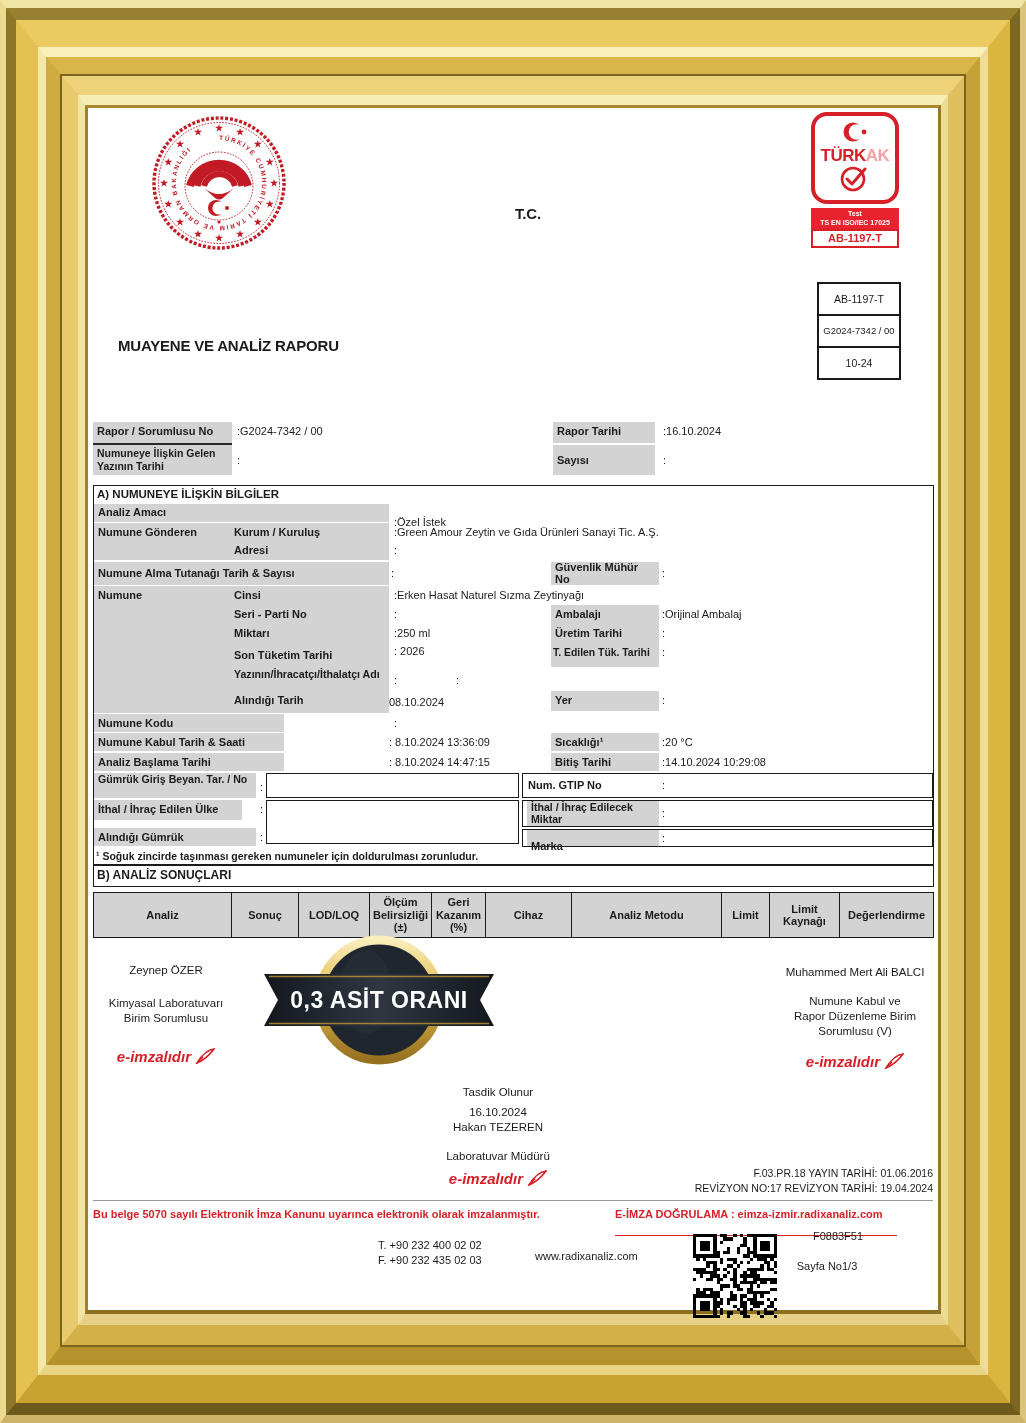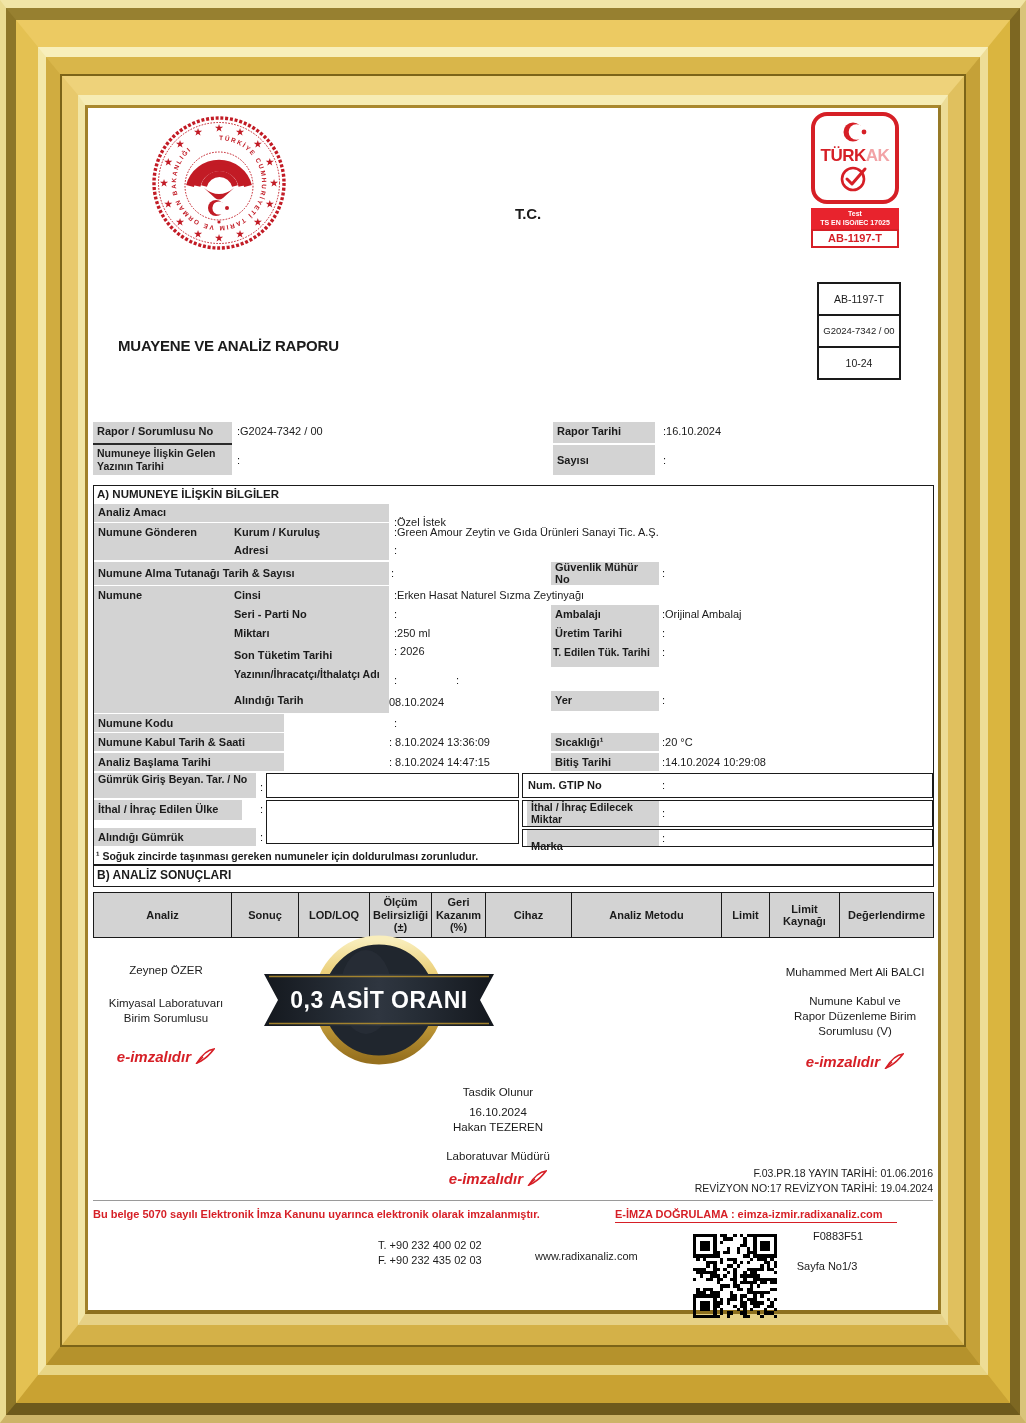--- a/index.html
+++ b/index.html
@@ -333,21 +333,21 @@
   </div>
 
   <div style="position:absolute;left:500px;top:1058px;width:345px;text-align:right;font-size:10.5px;line-height:15px">
     <div>F.03.PR.18 YAYIN TARİHİ: 01.06.2016</div>
     <div>REVİZYON NO:17 REVİZYON TARİHİ: 19.04.2024</div>
   </div>
 
   <div class="divider"></div>
 
   <span class="t l red" style="left:5px;top:1100px">Bu belge 5070 sayılı Elektronik İmza Kanunu uyarınca elektronik olarak imzalanmıştır.</span>
-  <span class="t l red" style="left:527px;top:1100px;border-bottom:1.5px solid #d61f26;padding-right:14px;padding-bottom:1px">E-İMZA DOĞRULAMA : eimza-izmir.radixanaliz.com</span>
+  <span class="t l red" style="left:527px;top:1100px;border-bottom:1.5px solid #d61f26;padding-right:14px;padding-bottom:14px">E-İMZA DOĞRULAMA : eimza-izmir.radixanaliz.com</span>
 
   <div class="t ctr" style="left:290px;top:1130px;width:110px;line-height:15px;text-align:left">
     <div>T. +90 232 400 02 02</div>
     <div>F. +90 232 435 02 03</div>
   </div>
   <span class="t" style="left:447px;top:1142px">www.radixanaliz.com</span>
 
   <svg id="qr" style="position:absolute;left:605px;top:1126px" width="84" height="84" viewBox="0 0 25 25" shape-rendering="crispEdges">
                           <rect x="0" y="0" width="1" height="1" fill="#000"></rect>
                           <rect x="1" y="0" width="1" height="1" fill="#000"></rect>

